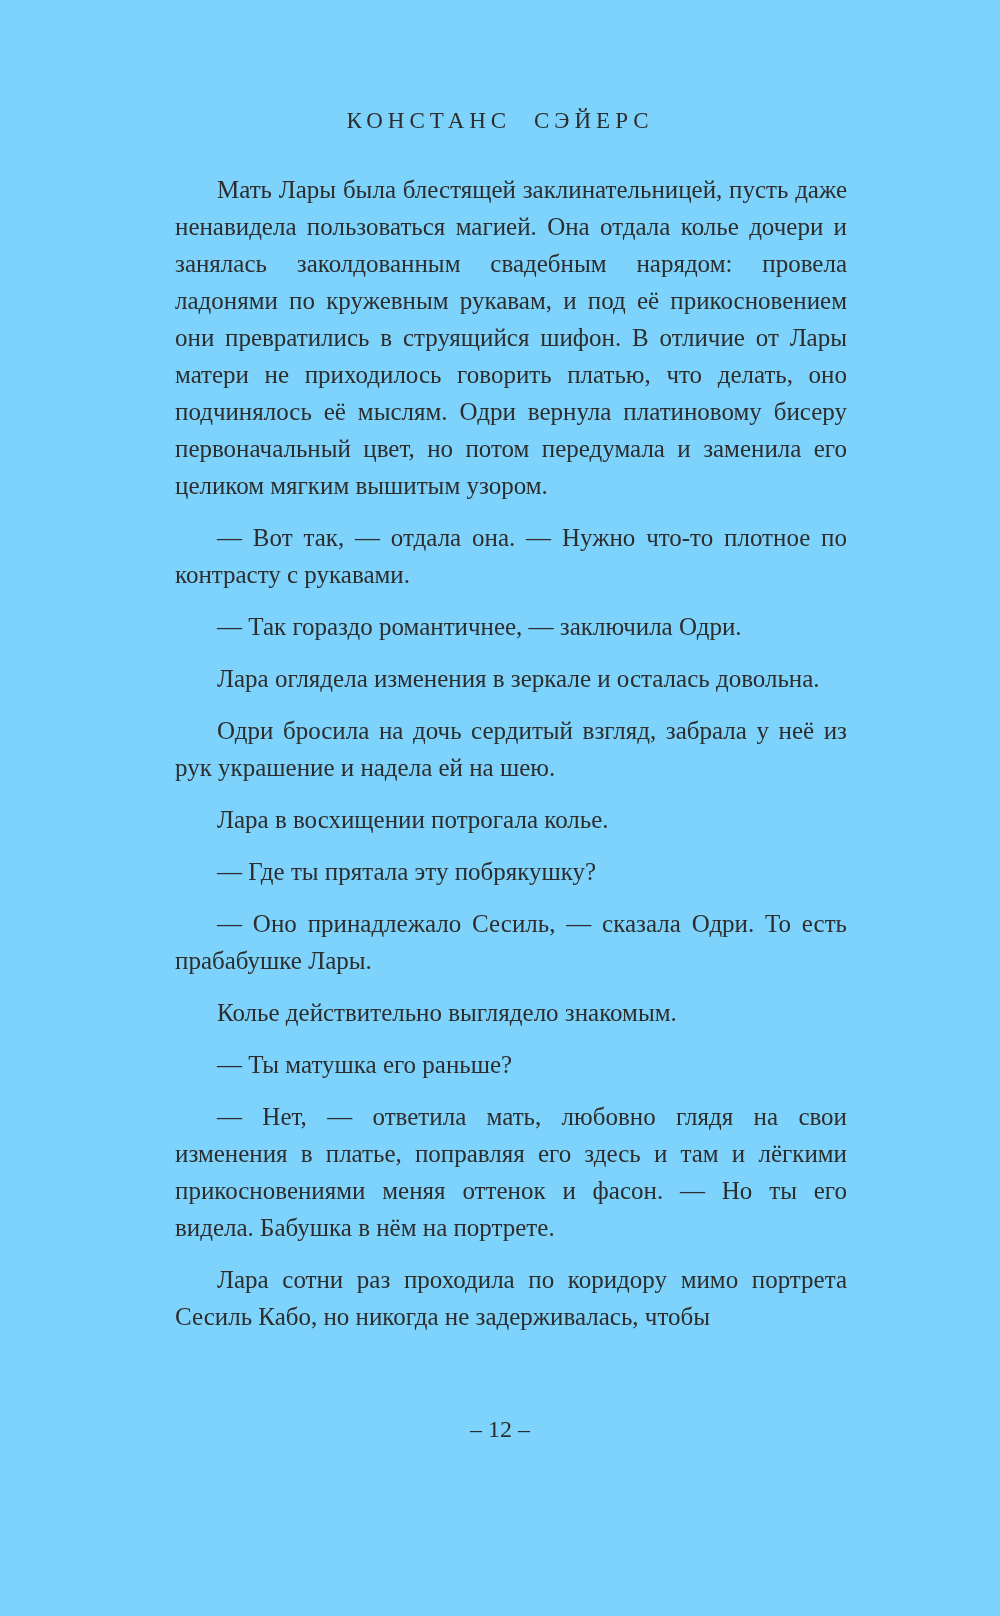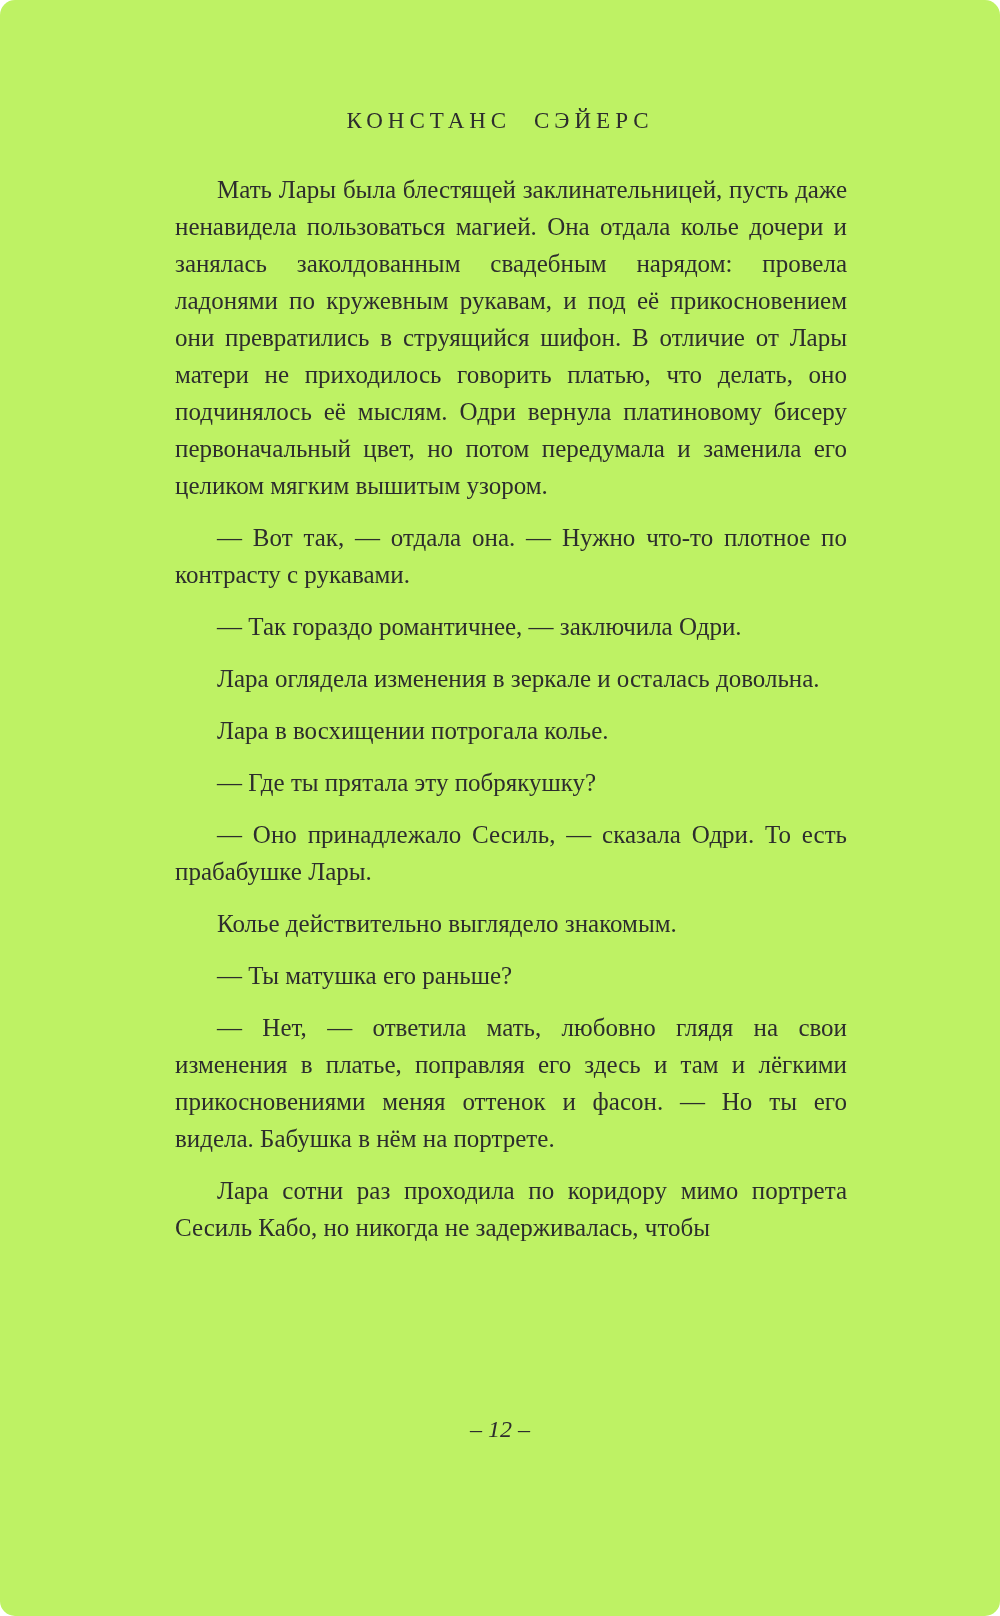--- a/index.html
+++ b/index.html
@@ -5,25 +5,24 @@
   html, body {
     margin: 0;
     padding: 0;
     background: #ffffff;
   }
   .page {
     position: relative;
     width: 1000px;
     height: 1616px;
     margin: 0 auto;
-    background: #bef264;
+    background: #7dd3fc;
     font-family: "Liberation Serif", "DejaVu Serif", serif;
     color: #2d2d2d;
     overflow: hidden;
-    border-radius: 15px;
   }
   .running-head {
     position: absolute;
     top: 108px;
     left: 0;
     width: 100%;
     text-align: center;
     font-size: 23px;
     letter-spacing: 5px;
     word-spacing: 12px;
@@ -45,34 +44,34 @@
     text-indent: 42px;
   }
   .page-number {
     position: absolute;
     top: 1416px;
     left: 0;
     width: 100%;
     text-align: center;
     font-size: 24px;
     color: #2d2d2d;
-    font-style: italic;
   }
 </style>
 </head>
 <body>
 
 <div class="page">
   <div class="running-head">КОНСТАНС СЭЙЕРС</div>
 
   <div class="text-block">
       <p>Мать Лары была блестящей заклинательницей, пусть даже ненавидела пользоваться магией. Она отдала колье дочери и занялась заколдованным свадебным нарядом: провела ладонями по кружевным рукавам, и под её прикосновением они превратились в струящийся шифон. В отличие от Лары матери не приходилось говорить платью, что делать, оно подчинялось её мыслям. Одри вернула платиновому бисеру первоначальный цвет, но потом передумала и заменила его целиком мягким вышитым узором.</p>
       <p>— Вот так, — отдала она. — Нужно что-то плотное по контрасту с рукавами.</p>
       <p>— Так гораздо романтичнее, — заключила Одри.</p>
       <p>Лара оглядела изменения в зеркале и осталась довольна.</p>
+      <p>Одри бросила на дочь сердитый взгляд, забрала у неё из рук украшение и надела ей на шею.</p>
       <p>Лара в восхищении потрогала колье.</p>
       <p>— Где ты прятала эту побрякушку?</p>
       <p>— Оно принадлежало Сесиль, — сказала Одри. То есть прабабушке Лары.</p>
       <p>Колье действительно выглядело знакомым.</p>
       <p>— Ты матушка его раньше?</p>
       <p>— Нет, — ответила мать, любовно глядя на свои изменения в платье, поправляя его здесь и там и лёгкими прикосновениями меняя оттенок и фасон. — Но ты его видела. Бабушка в нём на портрете.</p>
       <p>Лара сотни раз проходила по коридору мимо портрета Сесиль Кабо, но никогда не задерживалась, чтобы</p>
     </div>
 
   <div class="page-number">– 12 –</div>

